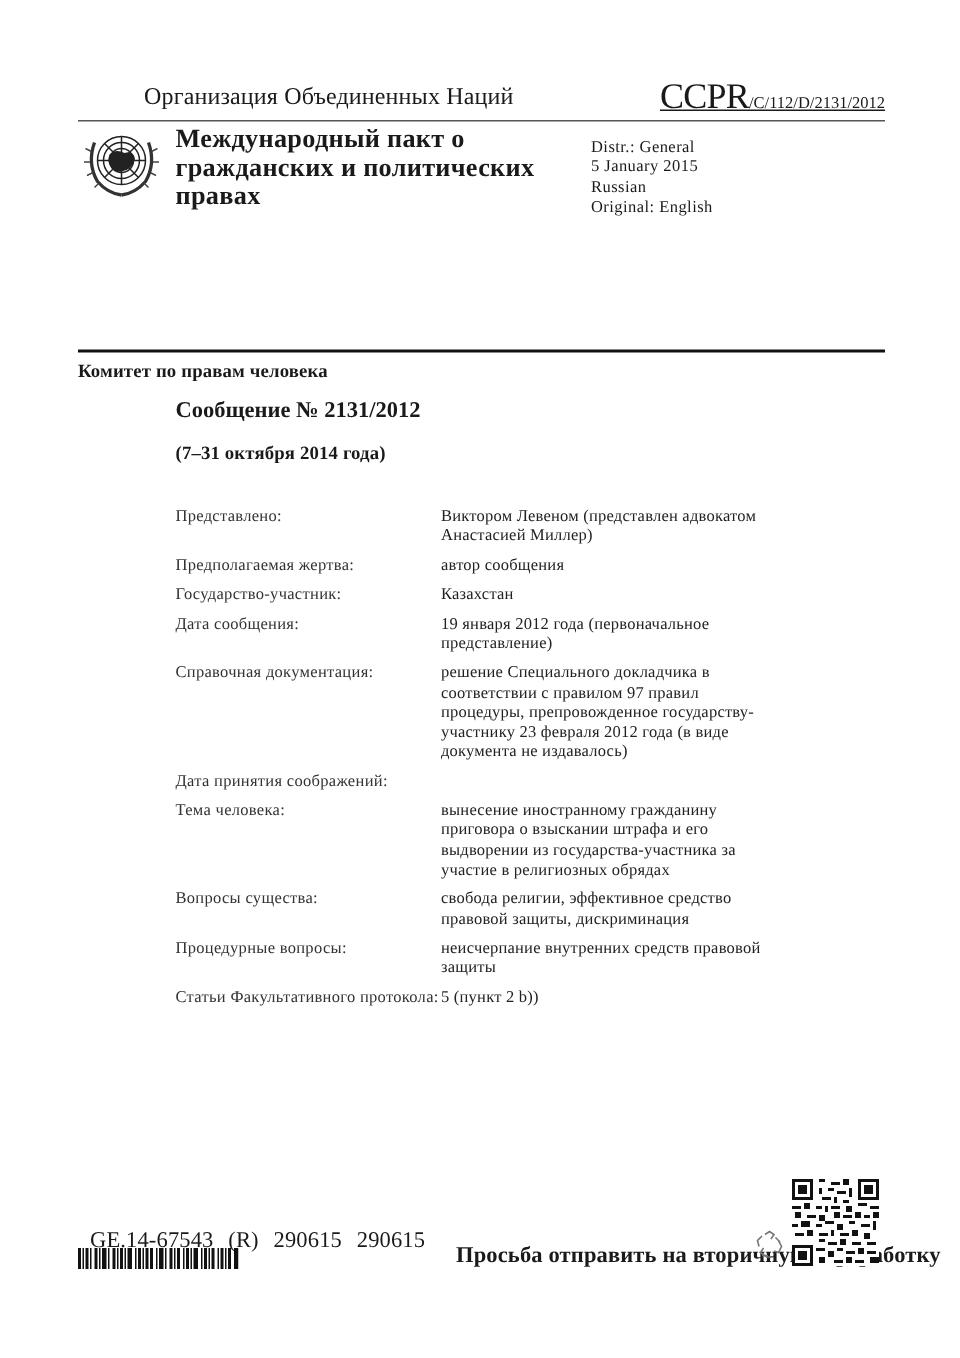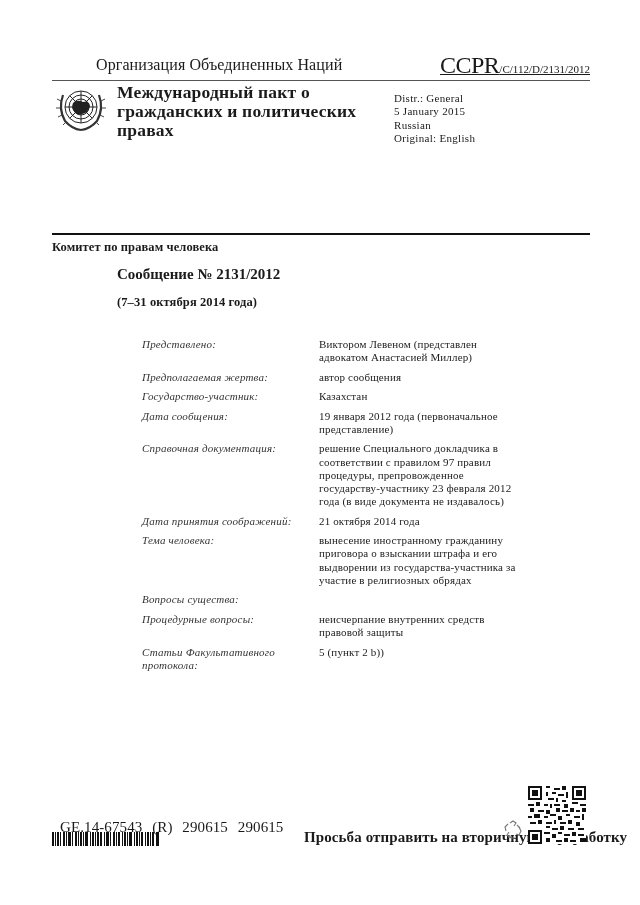--- a/index.html
+++ b/index.html
@@ -15,21 +15,21 @@
     .rule-top { left: 52px; top: 80px; width: 538px; height: 0; border-top: 1.2px solid #555; }
     .emblem { left: 55px; top: 83px; width: 52px; height: 52px; }
     .doc-title { left: 117px; top: 83px; font-size: 17.5px; font-weight: bold; line-height: 19px; letter-spacing: 0.2px; }
     .distr { left: 394px; top: 92px; font-size: 11px; line-height: 13.3px; letter-spacing: 0.3px; }
     .rule-thick { left: 52px; top: 233px; width: 538px; height: 0; border-top: 2.2px solid #111; }
     .committee { left: 52px; top: 240px; font-size: 12.5px; font-weight: bold; letter-spacing: 0.1px; }
     .comm-title { left: 117px; top: 266px; font-size: 15px; font-weight: bold; }
     .views-title { left: 117px; top: 295px; font-size: 12.5px; font-weight: bold; line-height: 15px; letter-spacing: 0.1px; }
     .meta-table { left: 117px; top: 338px; width: 400px; font-size: 11px; line-height: 13.2px; }
     .meta-row { display: flex; margin-bottom: 6.3px; }
-    .meta-label { width: 177px; flex: none; font-style: italic; color: #333; letter-spacing: 0.2px; margin-left: 25px; }
+    .meta-label { width: 177px; flex: none; color: #333; letter-spacing: 0.2px; }
     .meta-value { width: 223px; color: #222; letter-spacing: 0.15px; }
     .footer-code { left: 60px; top: 819px; font-size: 15px; letter-spacing: 0.1px; word-spacing: 6px; }
     .barcode { left: 52px; top: 832px; width: 107px; height: 14px; }
     .recycle-text { left: 304px; top: 829px; font-size: 15px; font-weight: bold; letter-spacing: 0.1px; }
     .recycle-icon { left: 502px; top: 819px; width: 22px; height: 22px; }
     .qr { left: 528px; top: 786px; width: 58px; height: 58px; }
   </style>
 </head>
 <body>
 
@@ -110,28 +110,28 @@
   <div class="meta-row">
     <div class="meta-label">Дата сообщения:</div>
     <div class="meta-value">19 января 2012 года (первоначальное представление)</div>
   </div>
   <div class="meta-row">
     <div class="meta-label">Справочная документация:</div>
     <div class="meta-value">решение Специального докладчика в соответствии с правилом 97 правил процедуры, препровожденное государству-участнику 23 февраля 2012 года (в виде документа не издавалось)</div>
   </div>
   <div class="meta-row">
     <div class="meta-label">Дата принятия соображений:</div>
-    <div class="meta-value">21 октября 2014 года</div>
   </div>
   <div class="meta-row">
     <div class="meta-label">Тема человека:</div>
     <div class="meta-value">вынесение иностранному гражданину приговора о взыскании штрафа и его выдворении из государства-участника за участие в религиозных обрядах</div>
   </div>
   <div class="meta-row">
     <div class="meta-label">Вопросы существа:</div>
+    <div class="meta-value">свобода религии, эффективное средство правовой защиты, дискриминация</div>
   </div>
   <div class="meta-row">
     <div class="meta-label">Процедурные вопросы:</div>
     <div class="meta-value">неисчерпание внутренних средств правовой защиты</div>
   </div>
   <div class="meta-row">
     <div class="meta-label">Статьи Факультативного протокола:</div>
     <div class="meta-value">5 (пункт 2 b))</div>
   </div>
 </div>

